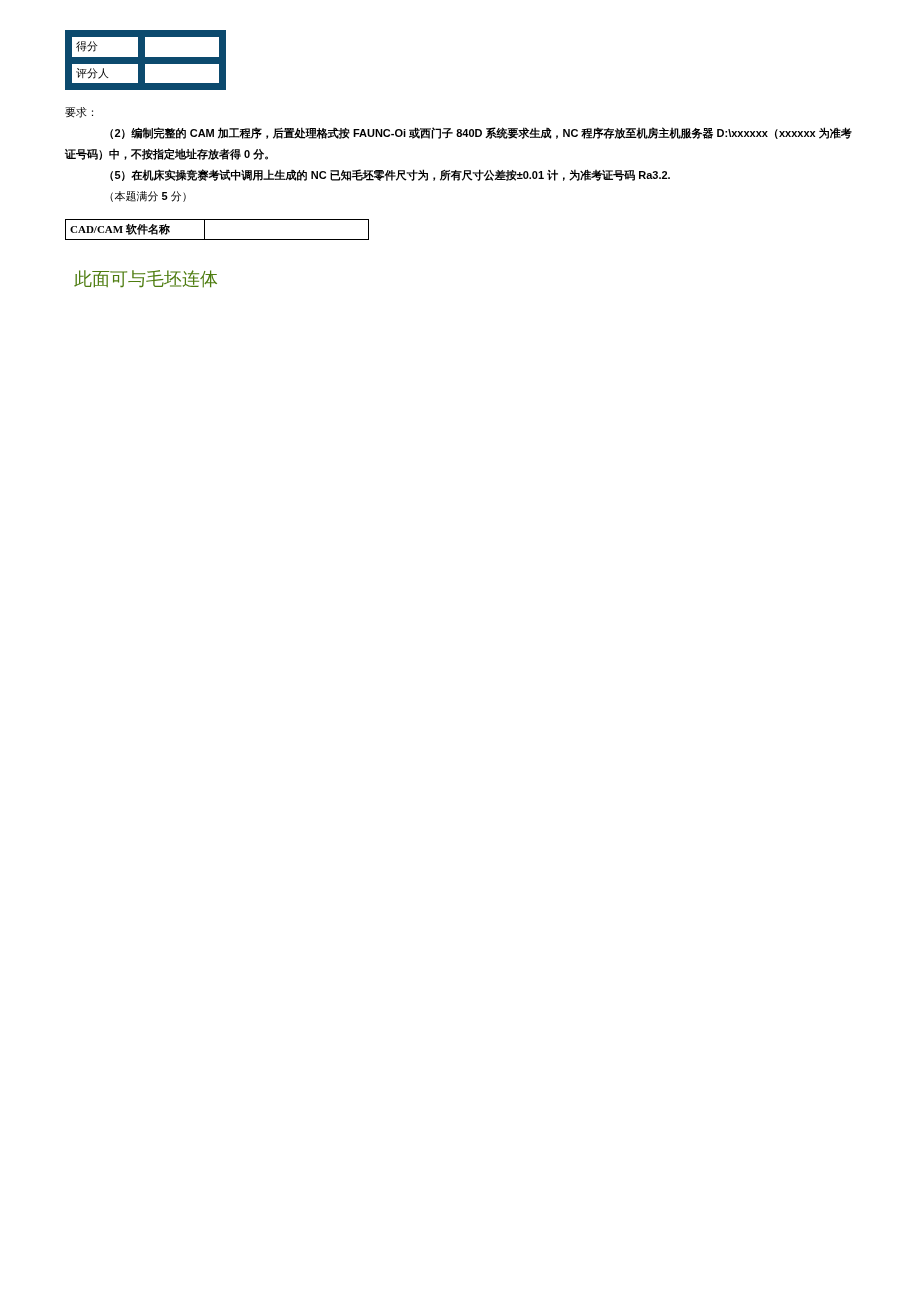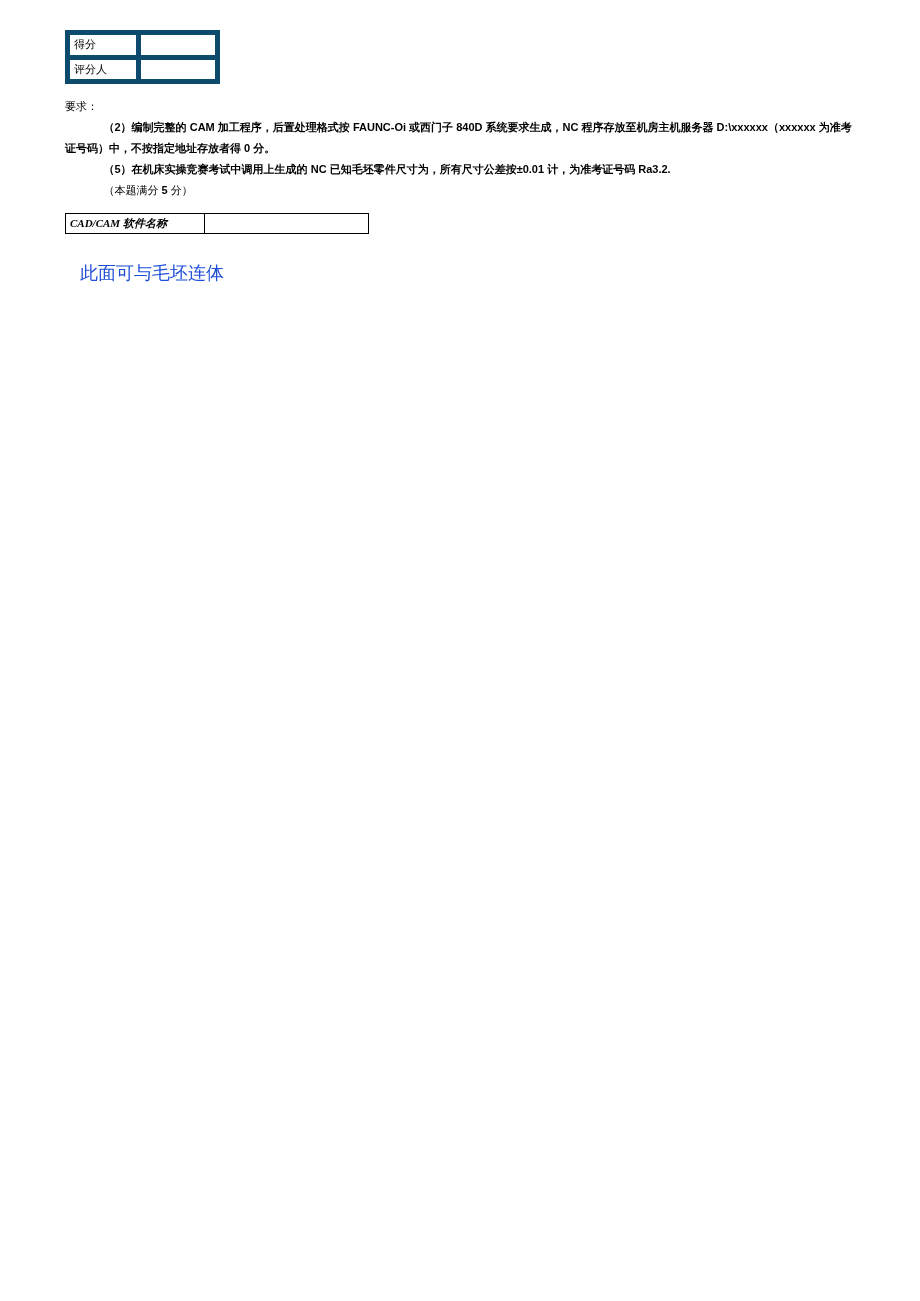--- a/index.html
+++ b/index.html
@@ -11,21 +11,21 @@
       color: #000;
       line-height: 1.6;
       width: 920px;
       box-sizing: border-box;
     }
     .score-table {
       border-collapse: collapse;
       margin-bottom: 12px;
     }
     .score-table td {
-      border: 5px solid #0c4a6e;
+      border: 7px solid #0c4a6e;
       padding: 1px 4px;
       font-size: 11px;
       height: 14px;
     }
     .score-table .label-cell {
       width: 58px;
     }
     .score-table .value-cell {
       width: 66px;
     }
@@ -39,40 +39,39 @@
     .indent-2 {
       text-indent: 3.5em;
     }
     .bold {
       font-weight: bold;
     }
     .software-table {
       border-collapse: collapse;
       margin-top: 12px;
       margin-bottom: 25px;
-      font-style: italic;
     }
     .software-table td {
       border: 1px solid #000;
       padding: 1px 4px;
       font-size: 11px;
       height: 14px;
     }
     .software-table .label-cell {
       width: 130px;
     }
     .software-table .value-cell {
       width: 155px;
     }
     .annotation {
       font-family: "SimSun", "宋体", serif;
       font-size: 18px;
       margin-top: 20px;
-      margin-left: 15px;
-      color: #1d4ed8;
+      margin-left: 9px;
+      color: #4d7c0f;
     }
     .mixed {
       font-family: "SimSun", "宋体", Arial, sans-serif;
     }
   </style>
 </head>
 <body>
 
 <table class="score-table">
   <tbody>

